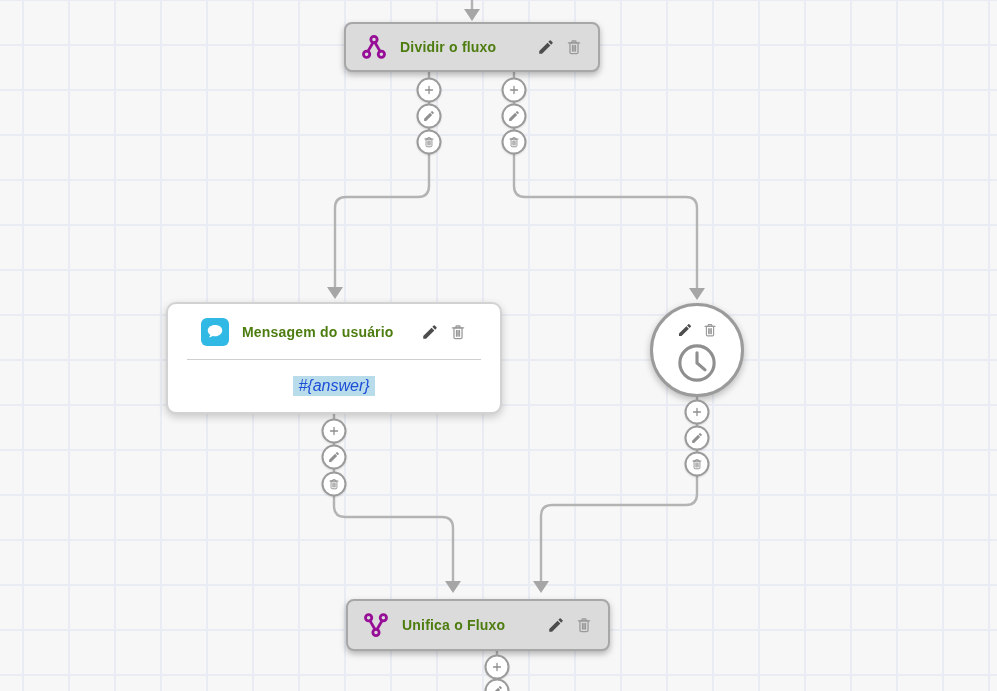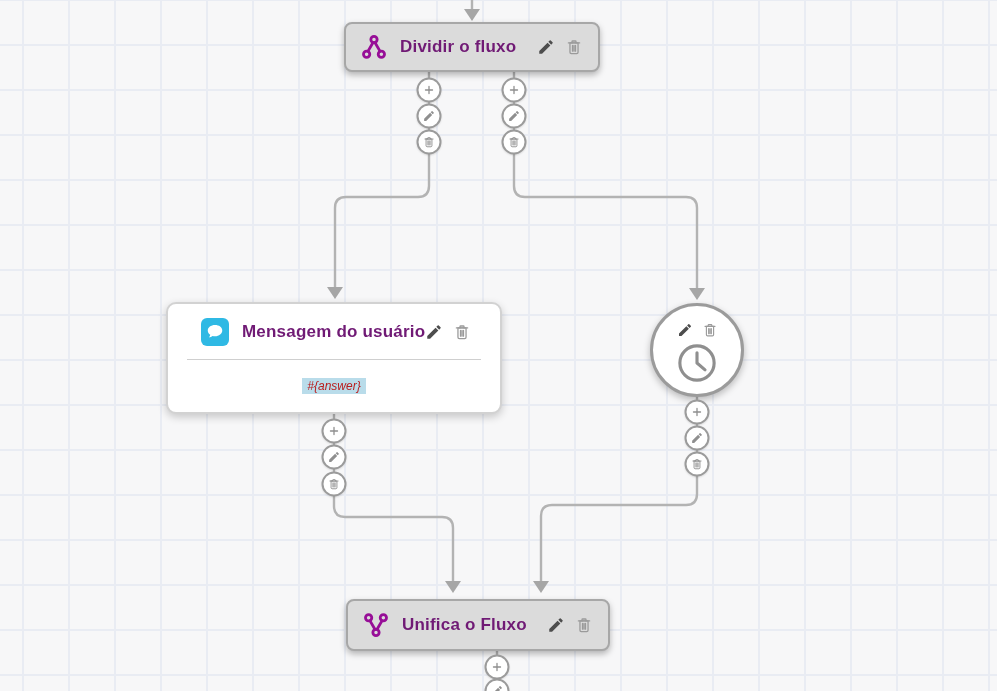--- a/index.html
+++ b/index.html
@@ -28,21 +28,21 @@
   .cbtn svg{width:13px;height:13px;display:block;}
 
   
   .node-gray{
     position:absolute;box-sizing:border-box;z-index:3;
     background:var(--c-node-gray,#dbdbdb);
     border:2px solid var(--c-node-border,#a7a7a7);
     border-radius:8px;box-shadow:0 3px 6px rgba(0,0,0,.28);
     display:flex;align-items:center;padding:0 15px;cursor:grab;
   }
-  .node-title{font-size:17px;font-weight:700;color:#701a75;letter-spacing:.2px;margin-left:13px;white-space:nowrap;}
+  .node-title{font-size:14px;font-weight:700;color:#4d7c0f;letter-spacing:.2px;margin-left:13px;white-space:nowrap;}
   .shape-icon{width:26px;height:26px;color:var(--c-accent-purple,#970e97);flex:0 0 auto;}
   .shape-icon svg{width:26px;height:26px;display:block;}
   .hdr-btn{margin-left:10px;cursor:pointer;display:flex;}
   .hdr-btn.first{margin-left:auto;}
   .hdr-btn svg{width:18px;height:18px;display:block;}
   .ic-dark{color:#4d4d4d;}
   .ic-gray{color:#9a9a9a;}
 
   
   .node-white{
@@ -54,21 +54,21 @@
   .chat-badge{
     width:28px;height:28px;border-radius:6px;flex:0 0 auto;
     background:var(--c-accent-blue,#2fb9e4);color:#fff;
     display:flex;align-items:center;justify-content:center;
   }
   .chat-badge svg{width:20px;height:20px;display:block;}
   .wn-divider{border-top:1.5px solid #cfcfcf;margin:0 19px;}
   .wn-body{height:52px;display:flex;align-items:center;justify-content:center;}
   .var-highlight{
     background:var(--c-highlight-blue,#b9dcea);
-    font-style:italic;font-size:12px;color:#b91c1c;padding:1px 5px;
+    font-style:italic;font-size:16px;color:#1d4ed8;padding:1px 5px;
   }
 
   
   .node-timer{
     position:absolute;box-sizing:border-box;z-index:3;
     width:94px;height:94px;border-radius:50%;
     background:#fff;border:3px solid #9b9b9b;
     box-shadow:0 3px 7px rgba(0,0,0,.25);cursor:grab;
   }
   .timer-actions{position:absolute;top:16px;left:0;right:0;display:flex;justify-content:center;gap:9px;}

